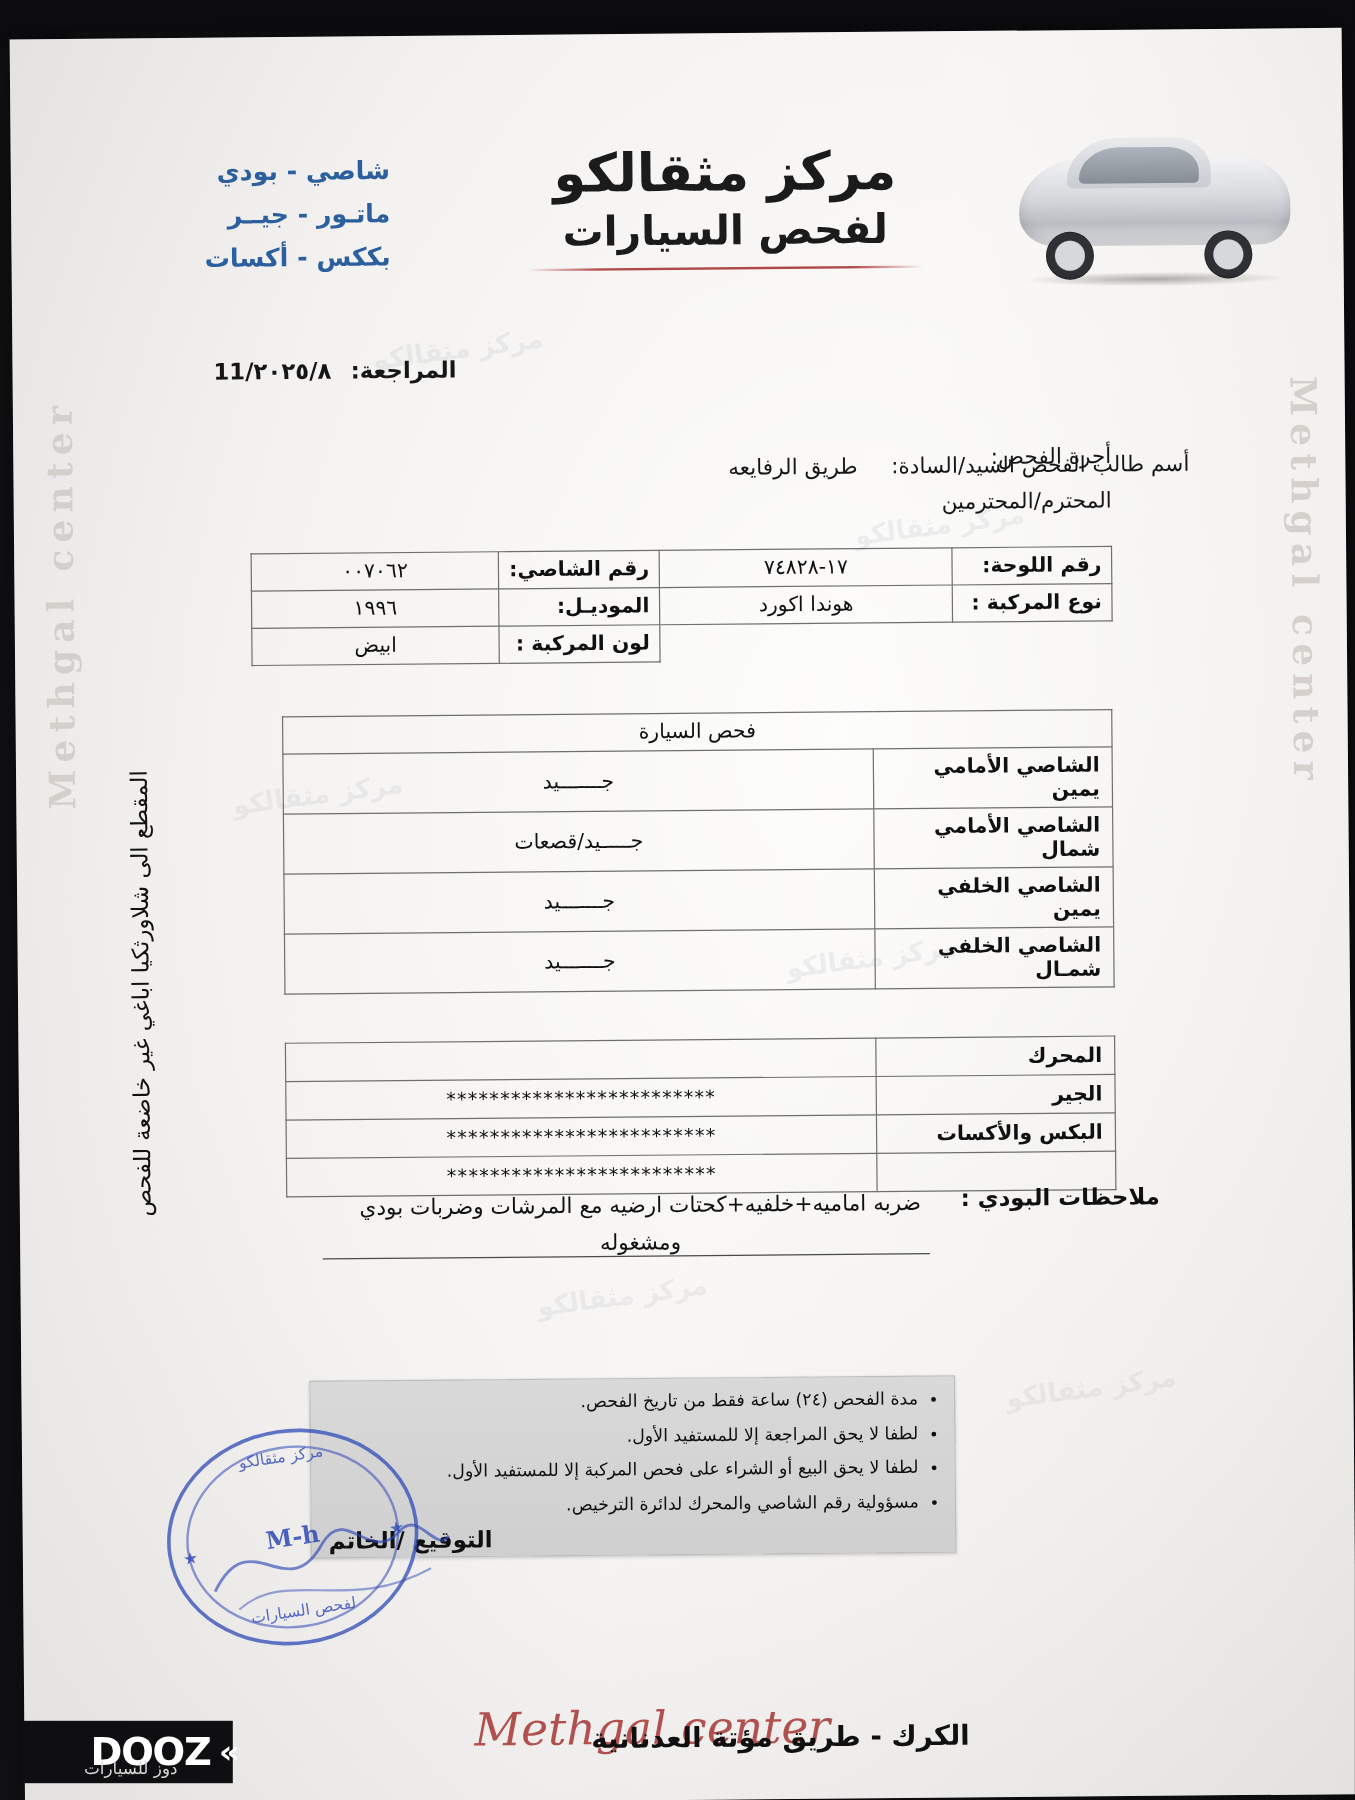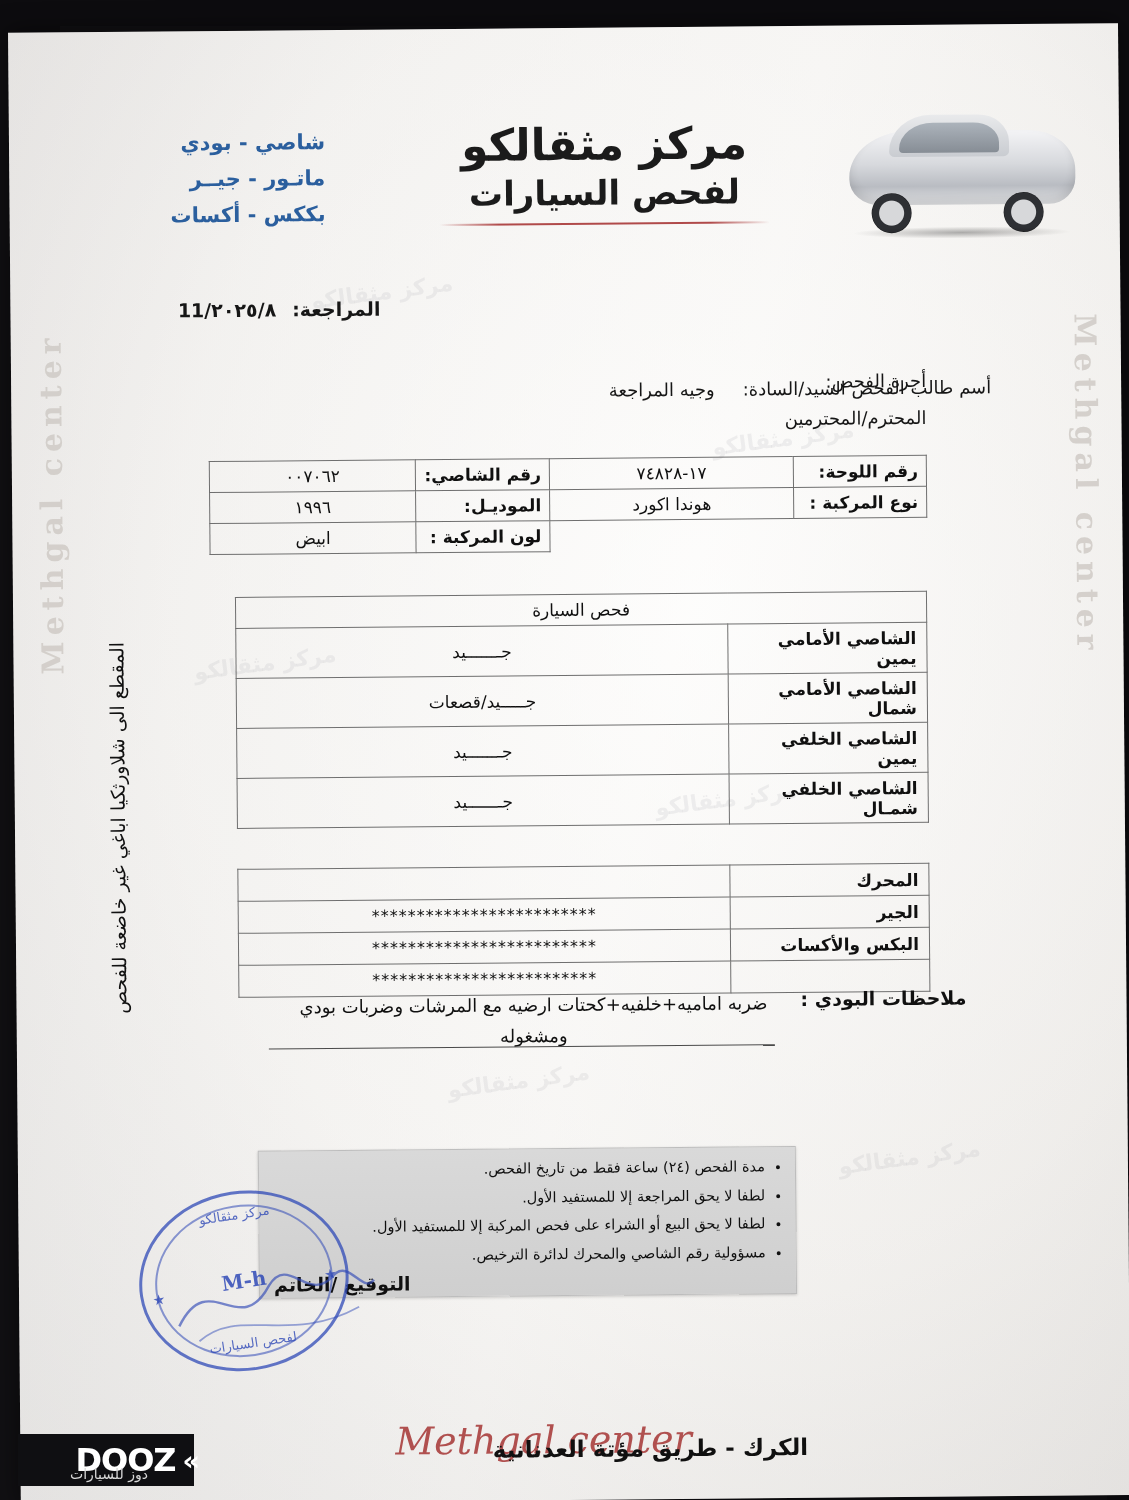--- a/index.html
+++ b/index.html
@@ -274,21 +274,21 @@
     <div>بككس - أكسات</div>
   </div>
 
   <div class="date-row">
     <span>المراجعة:</span>
     <span>٢٠٢٥/٨/11</span>
   </div>
 
   <div class="requester-row">
     <span>أسم طالب الفحص السيد/السادة:</span>
-    <span>وجيه المراجعة</span>
+    <span>طريق الرفايعه</span>
   </div>
 
   <div class="fee-row">
     <div>أجرة الفحص:</div>
     <div class="line2">المحترم/المحترمين</div>
   </div>
 
   <table class="vtable">
     <tbody>
         <tr>

